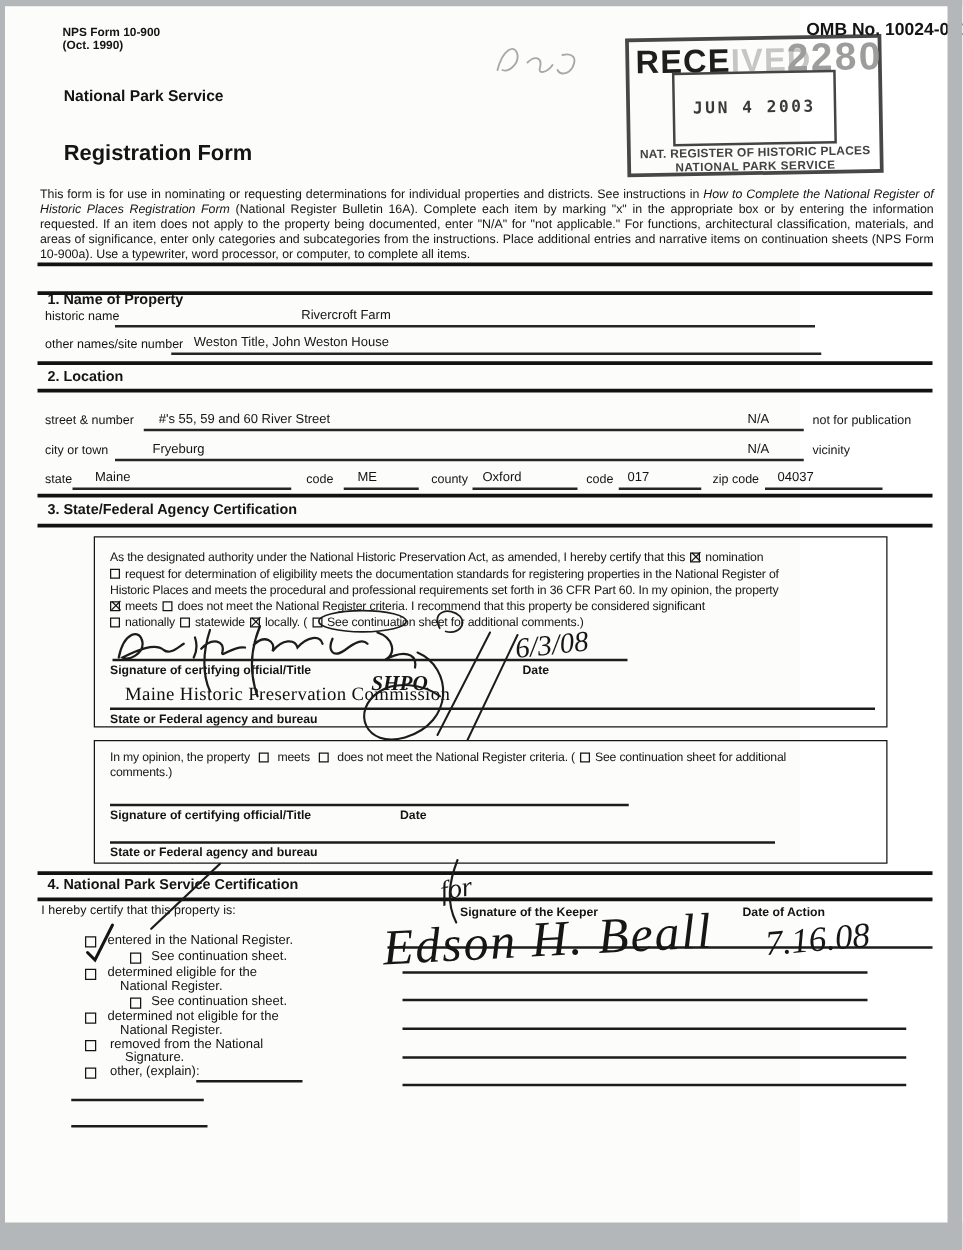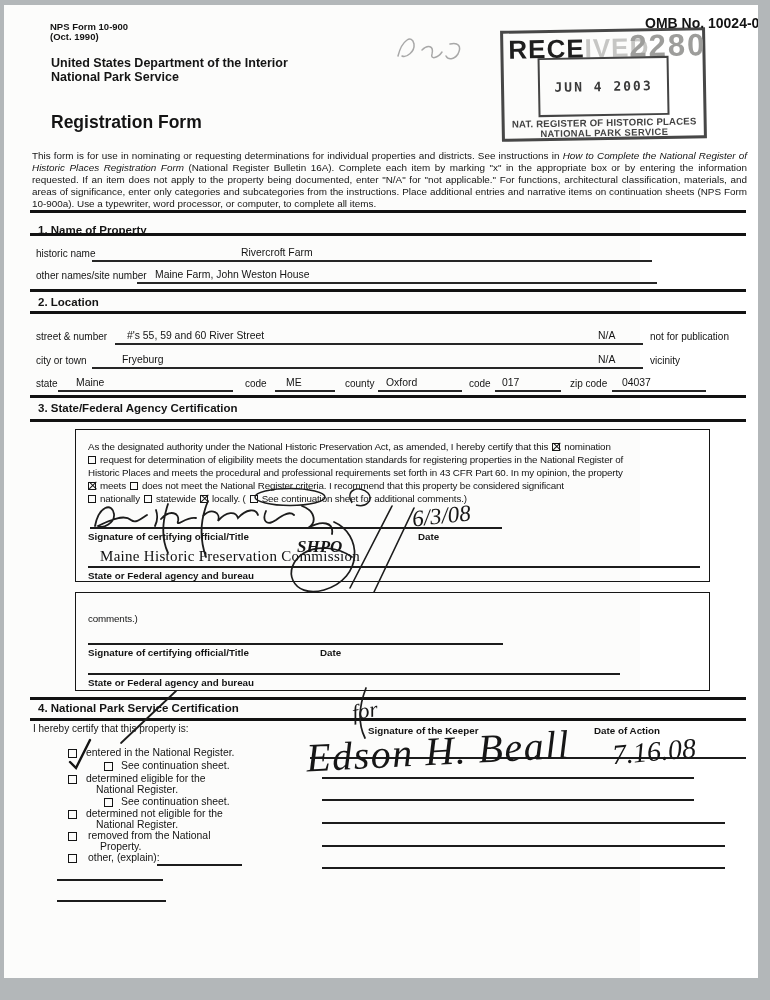--- a/index.html
+++ b/index.html
@@ -56,45 +56,44 @@
 </style>
 </head>
 <body>
 
 <div class="page">
 
   <div class="abs tiny" style="left:50px; top:22px;">NPS Form 10-900</div>
   <div class="abs tiny" style="left:50px; top:32px;">(Oct. 1990)</div>
   <div class="abs" style="left:645px; top:15px; font-size:14px; font-weight:700;">OMB No. 10024-0018</div>
 
-  <div class="abs dept" style="left:51px; top:56px;">United States Department of the Interior</div>
   <div class="abs dept" style="left:51px; top:70px;">National Park Service</div>
   <div class="abs bigtitle" style="left:51px; top:112px;">Registration Form</div>
 
   <div class="stamp">
     <div class="stamp-word"><span>RECE</span><span class="ghost">IVED</span></div>
     <div class="stamp-num">2280</div>
     <div class="stamp-inner">JUN  4 2003</div>
     <div class="office office1">NAT. REGISTER OF HISTORIC PLACES</div>
     <div class="office office2">NATIONAL PARK SERVICE</div>
   </div>
 
   <div class="abs instr" style="left:32px; top:150px; width:715px;"><span>This form is for use in nominating or requesting determinations for individual properties and districts.  See instructions in </span><i>How to Complete the National Register of Historic Places Registration Form</i><span> (National Register Bulletin 16A).  Complete each item by marking "x" in the appropriate box or by entering the information requested.  If an  item does not apply to the property being documented, enter "N/A" for "not applicable."  For functions, architectural classification, materials, and areas of significance, enter only categories and subcategories from the instructions.  Place additional entries and narrative items on continuation sheets (NPS Form 10-900a).  Use a typewriter, word processor, or computer, to complete all items.</span></div>
 
   <div class="rule" style="top:210px;"></div>
-  <div class="abs heading" style="left:38px; top:224px;">1.  Name of Property</div>
+  <div class="abs heading" style="left:38px; top:234px;">1.  Name of Property</div>
   <div class="rule" style="top:233px;"></div>
 
   <div class="abs lbl" style="left:36px; top:248px;">historic name</div>
   <div class="uline" style="left:92px; top:260px; width:560px;"></div>
   <div class="abs val" style="left:205px; top:247px;padding-left:36px;">Rivercroft Farm</div>
 
   <div class="abs lbl" style="left:36px; top:270px;">other names/site number</div>
   <div class="uline" style="left:137px; top:282px; width:520px;"></div>
-  <div class="abs val" style="left:155px; top:269px;">Maine Farm, John Weston House</div>
+  <div class="abs val" style="left:155px; top:269px;">Weston Title, John Weston House</div>
 
   <div class="rule" style="top:289px;"></div>
   <div class="abs heading" style="left:38px; top:296px;">2.  Location</div>
   <div class="rule" style="top:311px;"></div>
 
   <div class="abs lbl" style="left:36px; top:331px;">street &amp; number</div>
   <div class="uline" style="left:115px; top:343px; width:528px;"></div>
   <div class="abs val" style="left:127px; top:330px;">#'s 55, 59 and 60 River Street</div>
   <div class="abs val" style="left:598px; top:330px;">N/A</div>
   <div class="abs lbl" style="left:650px; top:331px;">not for publication</div>
@@ -121,32 +120,33 @@
   <div class="uline" style="left:612px; top:390px; width:94px;"></div>
   <div class="abs val" style="left:622px; top:377px;">04037</div>
 
   <div class="rule" style="top:395px;"></div>
   <div class="abs heading" style="left:38px; top:402px;">3.  State/Federal Agency Certification</div>
   <div class="rule" style="top:419px;"></div>
 
   <div class="cert-box" style="left:75px; top:429px; width:635px; height:153px;"></div>
   <div class="abs boxline" style="left:88px; top:454px;"><span class="cb" style="margin-left:0;"></span><span>request for determination of eligibility meets the documentation standards for registering properties in the National Register of</span></div>
   <div class="abs boxline" style="left:88px; top:441px;"><span>As the designated authority under the National Historic Preservation Act, as amended, I hereby certify that this</span><span class="cb x"></span><span>nomination</span></div>
-  <div class="abs boxline" style="left:88px; top:467px;">Historic Places and meets the procedural and professional requirements set forth in 43 CFR Part 60.  In my opinion, the property</div>
+  <div class="abs boxline" style="left:88px; top:467px;">Historic Places and meets the procedural and professional requirements set forth in 36 CFR Part 60.  In my opinion, the property</div>
   <div class="abs boxline" style="left:88px; top:480px;"><span class="cb x" style="margin-left:0;"></span><span>meets</span><span class="cb"></span><span>does not meet the National Register criteria. I recommend that this  property be considered significant</span></div>
   <div class="abs boxline" style="left:88px; top:493px;"><span class="cb" style="margin-left:0;"></span><span>nationally</span><span class="cb"></span><span>statewide</span><span class="cb x"></span><span>locally.  (</span><span class="cb"></span><span>See continuation sheet for additional comments.)</span></div>
 
   <div class="bline" style="left:90px; top:527px; width:412px;"></div>
   <div class="abs slbl" style="left:88px; top:531px;">Signature of certifying official/Title</div>
   <div class="abs slbl" style="left:418px; top:531px;">Date</div>
   <div class="abs serifline" style="left:100px; top:548px;text-align:center;">Maine Historic Preservation Commission</div>
   <div class="bline" style="left:88px; top:566px; width:612px;"></div>
   <div class="abs slbl" style="left:88px; top:570px;">State or Federal agency and bureau</div>
 
   <div class="cert-box" style="left:75px; top:592px; width:635px; height:99px;"></div>
+  <div class="abs boxline" style="left:88px; top:601px;"><span>In my opinion, the property</span><span class="cb" style="margin:0 7px;"></span><span>meets</span><span class="cb" style="margin:0 7px;"></span><span>does not meet the National Register criteria. (</span><span class="cb"></span><span>See continuation sheet for additional</span></div>
   <div class="abs boxline" style="left:88px; top:613px;">comments.)</div>
   <div class="bline" style="left:88px; top:643px; width:415px;"></div>
   <div class="abs slbl" style="left:88px; top:647px;">Signature of certifying official/Title</div>
   <div class="abs slbl" style="left:320px; top:647px;">Date</div>
   <div class="bline" style="left:88px; top:673px; width:532px;"></div>
   <div class="abs slbl" style="left:88px; top:677px;">State or Federal agency and bureau</div>
 
   <div class="rule" style="top:697px;"></div>
   <div class="abs heading" style="left:38px; top:702px;">4.  National Park Service Certification</div>
   <div class="rule" style="top:718px;"></div>
@@ -162,21 +162,21 @@
   <span class="cb4" style="left:68px; top:775px;"></span>
   <div class="abs val" style="left:86px; top:773px;">determined eligible for the</div>
   <div class="abs val" style="left:96px; top:784px;">National Register.</div>
   <span class="cb4" style="left:104px; top:798px;"></span>
   <div class="abs val" style="left:121px; top:796px;">See continuation sheet.</div>
   <span class="cb4" style="left:68px; top:810px;"></span>
   <div class="abs val" style="left:86px; top:808px;">determined not eligible for the</div>
   <div class="abs val" style="left:96px; top:819px;">National Register.</div>
   <span class="cb4" style="left:68px; top:832px;"></span>
   <div class="abs val" style="left:88px; top:830px;">removed from the National</div>
-  <div class="abs val" style="left:100px; top:841px;">Property.</div>
+  <div class="abs val" style="left:100px; top:841px;">Signature.</div>
   <span class="cb4" style="left:68px; top:854px;"></span>
   <div class="abs val" style="left:88px; top:852px;">other, (explain):</div>
   <div class="bline" style="left:157px; top:864px; width:85px;"></div>
 
   <div class="bline" style="left:57px; top:879px; width:106px;"></div>
   <div class="bline" style="left:57px; top:900px; width:109px;"></div>
 
   <div class="bline" style="left:310px; top:757px; width:436px;"></div>
   <div class="bline" style="left:322px; top:777px; width:372px;"></div>
   <div class="bline" style="left:322px; top:799px; width:372px;"></div>

